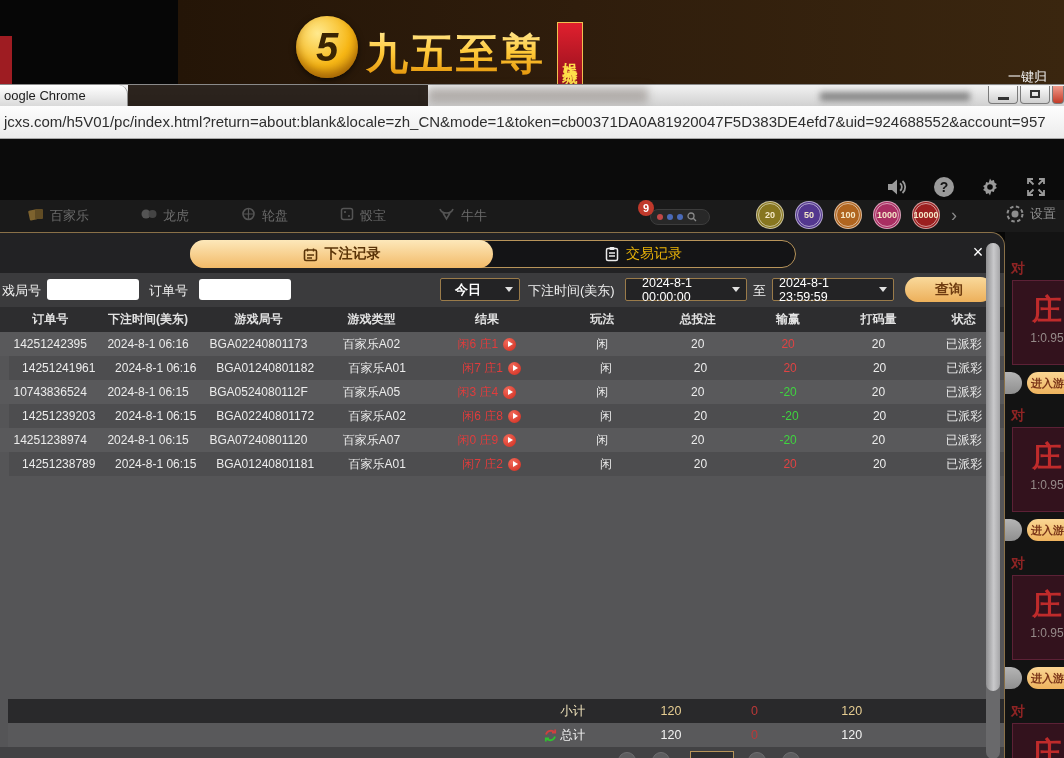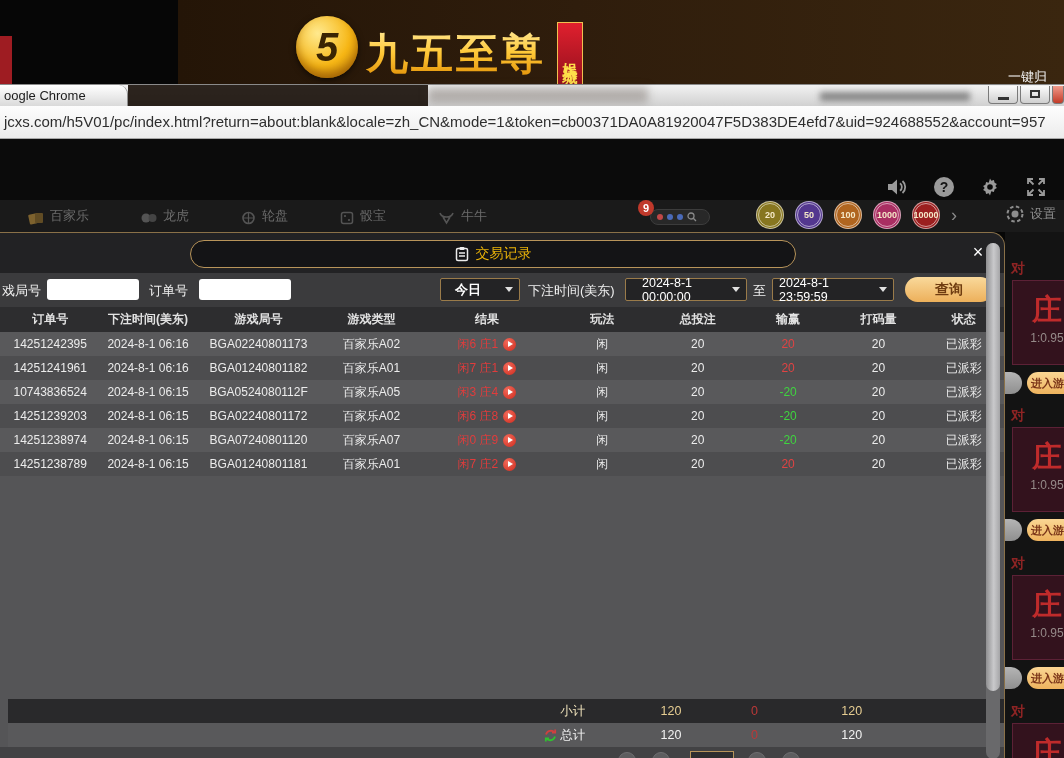--- a/index.html
+++ b/index.html
@@ -45,21 +45,21 @@
     border-bottom:1px solid #a8a8a8;z-index:3;box-sizing:border-box;}
   .url-text{padding-left:4px;font-size:15px;color:#2e2e2e;line-height:32px;white-space:nowrap;overflow:hidden;width:1064px;}
 
   
   .game-zone{left:0;top:139px;width:1064px;height:93px;background:#0b0b0b;}
   .gt-icons{right:18px;top:38px;display:flex;gap:26px;align-items:center;}
   .gt-icons svg{display:block;}
   .help-circle{width:20px;height:20px;border-radius:50%;background:#9a9a9a;color:#141414;
     font-size:14px;font-weight:bold;display:flex;align-items:center;justify-content:center;}
   .game-nav{left:0;right:0;top:61px;height:32px;background:#1a1a1a;display:flex;align-items:center;color:#787878;font-size:13px;}
-  .nav-item{display:flex;align-items:flex-end;gap:6px;margin-left:52px;opacity:.85;cursor:pointer;white-space:nowrap;}
+  .nav-item{display:flex;align-items:flex-start;gap:6px;margin-left:52px;opacity:.85;cursor:pointer;white-space:nowrap;}
   .nav-item:first-child{margin-left:28px;}
   .notice-badge{left:638px;top:0px;width:16px;height:16px;border-radius:50%;background:#c0392b;color:#fff;
     font-size:11px;font-weight:bold;display:flex;align-items:center;justify-content:center;z-index:2;}
   .notice-pill{left:650px;top:9px;width:60px;height:16px;border-radius:9px;background:#282828;border:1px solid #3c3c3c;
     display:flex;align-items:center;gap:4px;padding:0 6px;box-sizing:border-box;}
   .dot{width:6px;height:6px;border-radius:50%;}
   .chips{left:756px;top:1px;display:flex;gap:11px;align-items:center;}
   .chip{width:28px;height:28px;border-radius:50%;display:flex;align-items:center;justify-content:center;
     color:#f5e9c8;font-size:9px;font-weight:bold;border:3px double rgba(255,255,255,.55);box-sizing:border-box;cursor:pointer;}
   .chip-0{background:#87761f;}
@@ -88,21 +88,21 @@
   .f-select .caret{margin-left:auto;margin-right:6px;width:0;height:0;border-left:4px solid transparent;
     border-right:4px solid transparent;border-top:5px solid #e0e0e0;}
   .search-btn{left:905px;top:4px;width:88px;height:25px;border-radius:13px;border:none;
     background:linear-gradient(#f9d99b,#edb05b);color:#6f3c10;font-size:14px;font-weight:bold;cursor:pointer;}
 
   .thead{left:0;top:74px;width:100%;height:25px;background:#2d2d2f;display:flex;align-items:center;
     font-size:12px;font-weight:bold;color:#e2e2e2;}
   .trows{left:0;top:99px;width:100%;}
   .trow{height:24px;display:flex;align-items:center;font-size:12px;color:#ececec;}
   .row-a{background:#59595b;}
-  .row-b{background:#4d4d4f;}
+  .row-b{background:#4d4d4f;margin-left:9px;}
   .c0{width:10%;} .c1{width:9.5%;} .c2{width:12.5%;} .c3{width:10%;} .c4{width:13%;}
   .c5{width:10%;} .c6{width:9%;} .c7{width:9%;} .c8{width:9%;} .c9{width:8%;}
   .thead span,.trow>span{text-align:center;flex-shrink:0;overflow:hidden;white-space:nowrap;}
   .result{color:#e03c3c;display:flex;align-items:center;justify-content:center;gap:5px;}
   .play-btn{width:13px;height:13px;border-radius:50%;background:radial-gradient(circle at 35% 30%,#f26a5a,#cf2a1d);
     position:relative;cursor:pointer;flex-shrink:0;}
   .play-btn::after{content:"";position:absolute;left:5px;top:3.5px;width:0;height:0;
     border-left:5px solid #fff;border-top:3px solid transparent;border-bottom:3px solid transparent;}
   .win{color:#e04343;} .loss{color:#3fd43f;}
 
@@ -309,20 +309,27 @@
         </div>
       <div class="abs sg-box">
           <div class="sg-banker">庄</div>
         </div>
     </div>
   </div>
 
   <div class="abs modal">
     <div class="abs modal-head">
       <div class="abs tab-pill">
+        <div class="tab active">
+          <svg width="15" height="15" viewBox="0 0 15 15">
+              <rect x="1.5" y="3" width="12" height="10.5" rx="1.5" stroke="#5a3408" stroke-width="1.6" fill="none"></rect>
+              <path d="M4.5 1.5v3M10.5 1.5v3M4 8h7M4 11h5" stroke="#5a3408" stroke-width="1.4"></path>
+            </svg>
+          <span>下注记录</span>
+        </div>
         <div class="tab">
           <svg width="14" height="16" viewBox="0 0 14 16">
               <rect x="1.5" y="2.5" width="11" height="12" rx="1.5" stroke="#ececec" stroke-width="1.5" fill="none"></rect>
               <rect x="4.5" y="1" width="5" height="3" rx="1" fill="#ececec"></rect>
               <path d="M4 7h6M4 10h6" stroke="#ececec" stroke-width="1.3"></path>
             </svg>
           <span>交易记录</span>
         </div>
       </div>
       <div class="abs modal-close">×</div>

